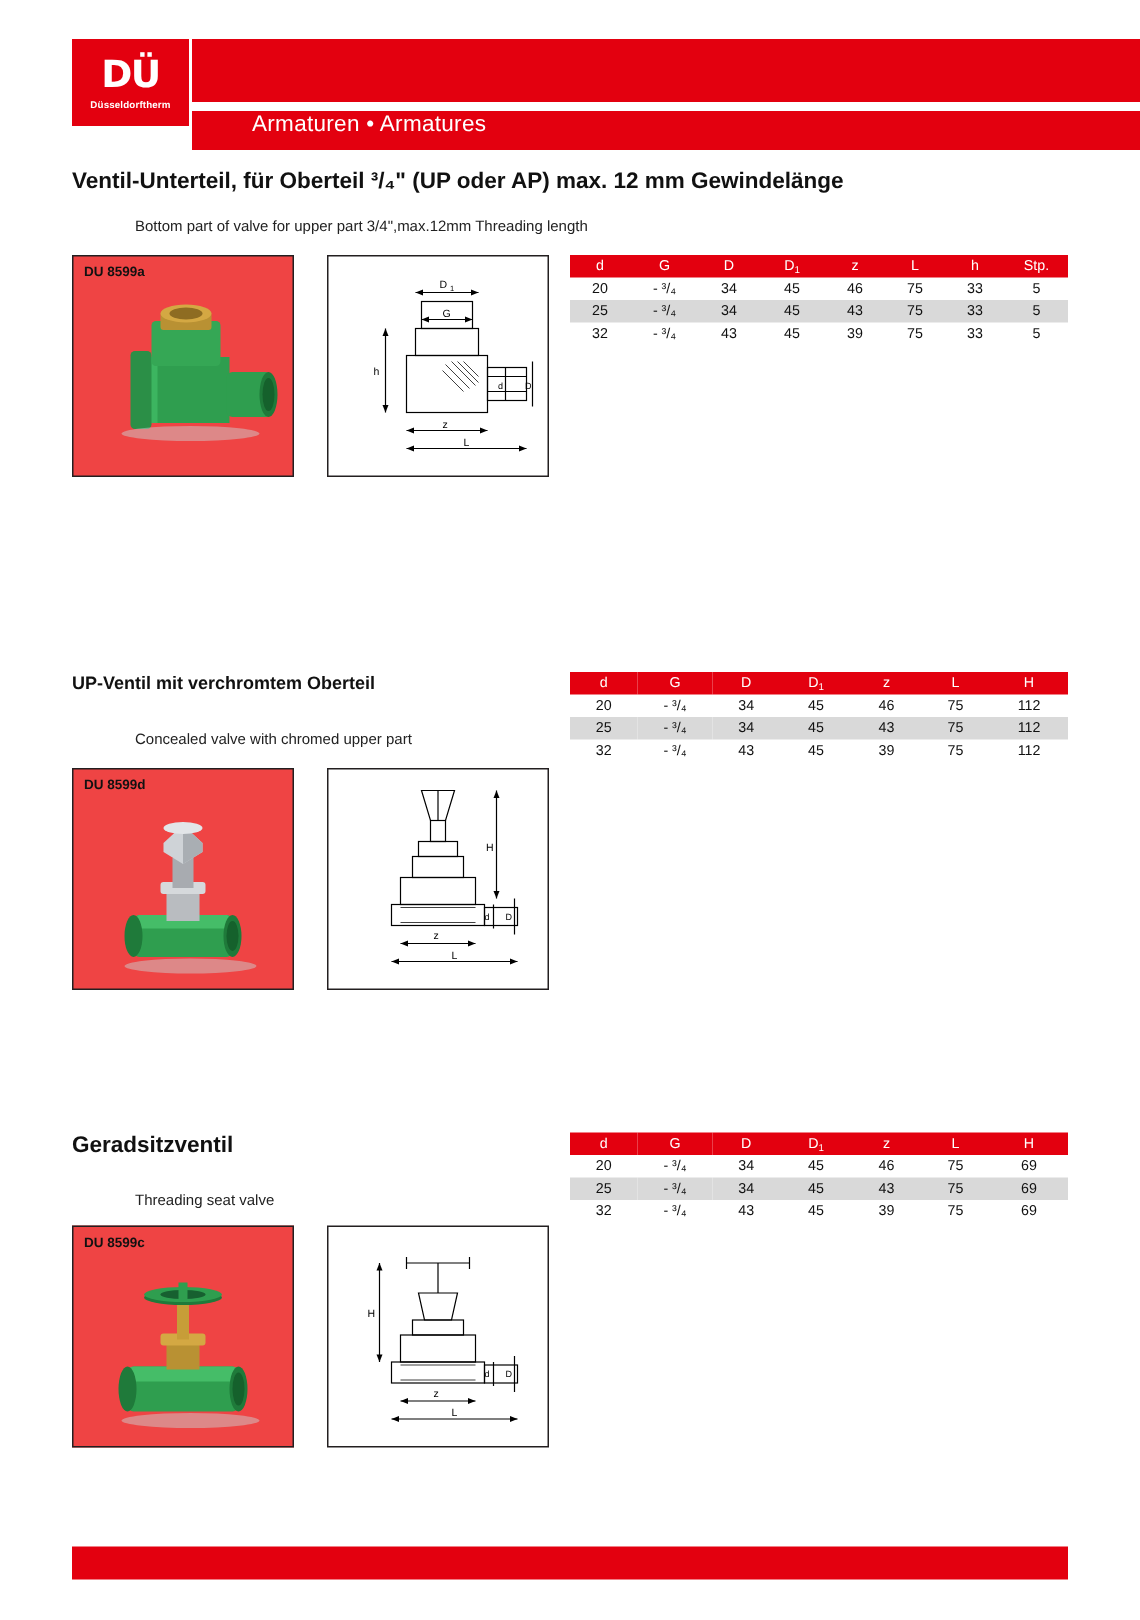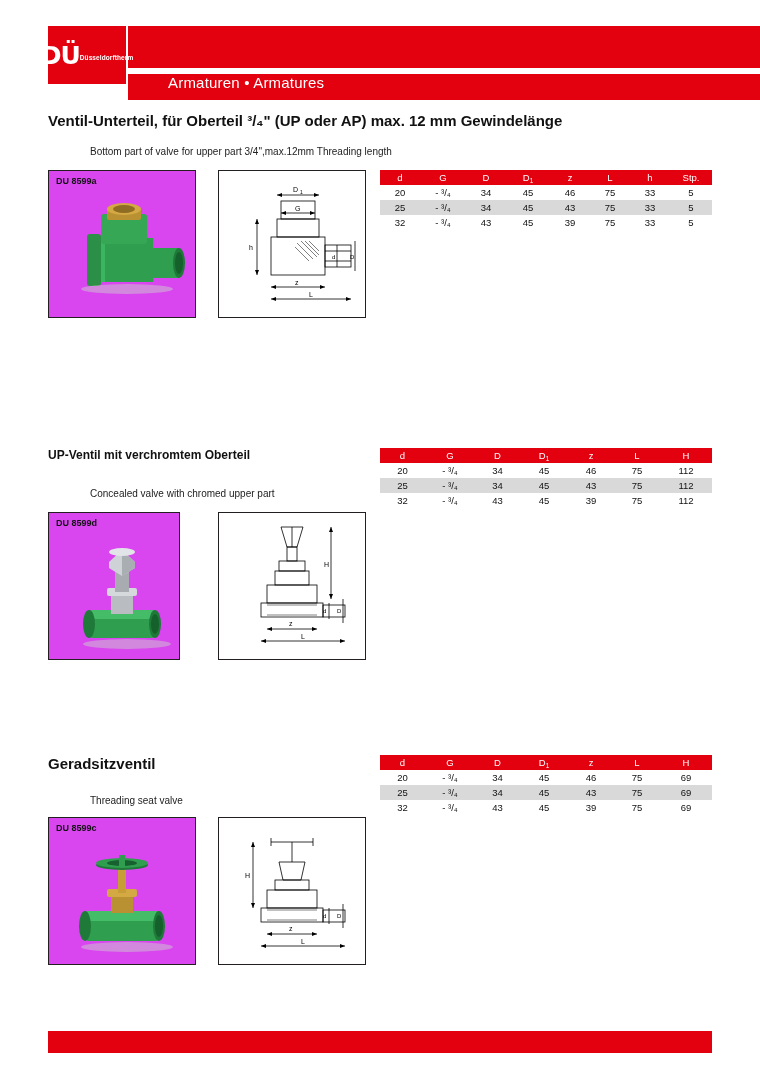--- a/index.html
+++ b/index.html
@@ -42,21 +42,21 @@
     color: #ffffff;
     letter-spacing: .2px;
     margin-top: 36px;
   }
   .logo-box {
     position: absolute;
     left: 48px; top: 26px;
     width: 78px; height: 58px;
     background: #e3000f;
     display: flex;
-    flex-direction: row;
+    flex-direction: column;
     align-items: center;
     justify-content: center;
   }
   .logo-mark {
     font-family: "DejaVu Sans", sans-serif;
     font-weight: bold;
     font-size: 25px;
     color: #ffffff;
     line-height: 1;
     letter-spacing: -1px;
@@ -87,21 +87,21 @@
     position: absolute;
     left: 48px;
     font-size: 10px;
     color: #222;
     margin-left: 42px;
   }
 
   .photo-box {
     position: absolute;
     border: 1px solid #231f20;
-    background: #d946ef;
+    background: #ef4444;
   }
   .photo-label {
     position: absolute;
     left: 7px; top: 5px;
     font-size: 9px;
     font-weight: bold;
     color: #111;
   }
   .draw-box {
     position: absolute;
@@ -289,21 +289,21 @@
       </tr>
     </tbody>
   </table>
 </div>
 
 <div class="section" id="section-1">
 
   <div class="sec-title">UP-Ventil mit verchromtem Oberteil</div>
   <div class="sec-sub" style="top:40px;">Concealed valve with chromed upper part</div>
 
-  <div class="photo-box" style="left:48px; top:64px; width:132px; height:148px;">
+  <div class="photo-box" style="left:48px; top:64px; width:148px; height:148px;">
     <div class="photo-label">DU 8599d</div>
     <svg width="146" height="128" viewBox="0 0 146 128" style="position:absolute;left:0;top:19px;">
       <g>
 
         <rect x="40" y="78" width="66" height="28" rx="4" fill="#2f9e4f"></rect>
         <rect x="40" y="78" width="66" height="9" rx="4" fill="#45bd68"></rect>
         <ellipse cx="40" cy="92" rx="6" ry="14" fill="#1f7a3a"></ellipse>
         <ellipse cx="106" cy="92" rx="6" ry="14" fill="#1f7a3a"></ellipse>
         <ellipse cx="106" cy="92" rx="4" ry="10" fill="#15612c"></ellipse>
 

